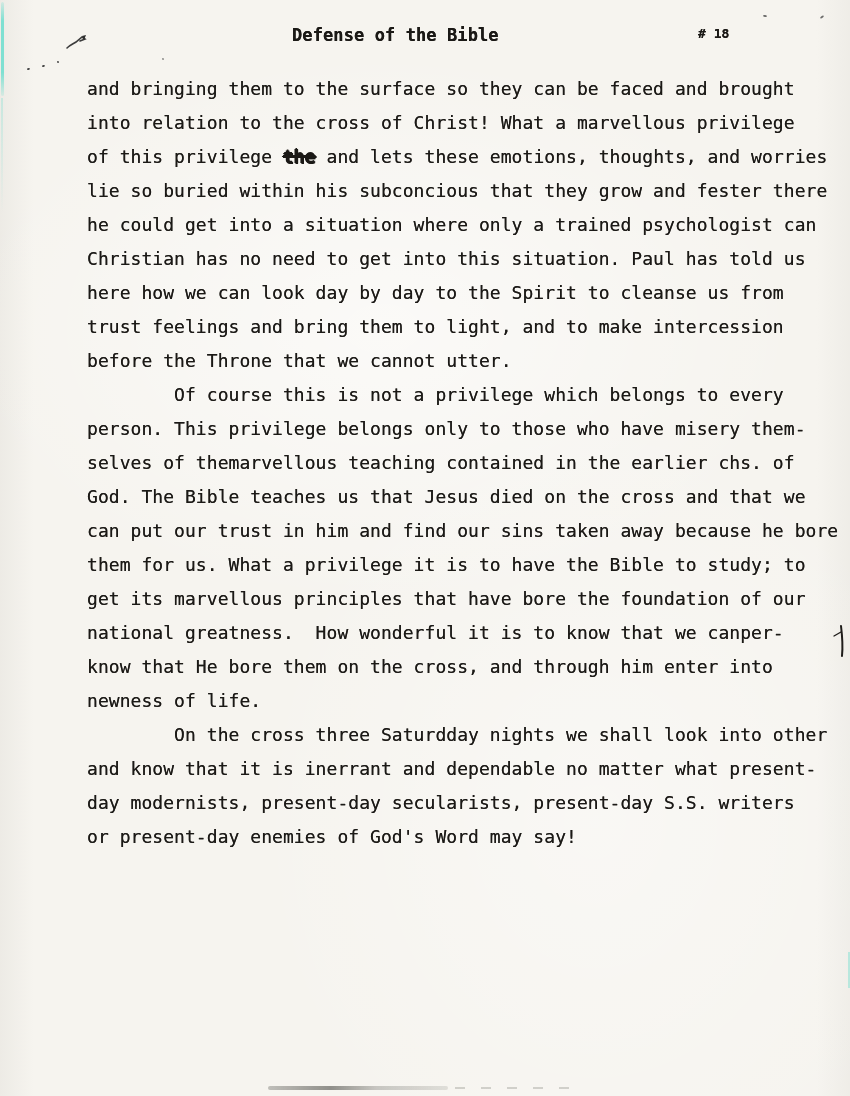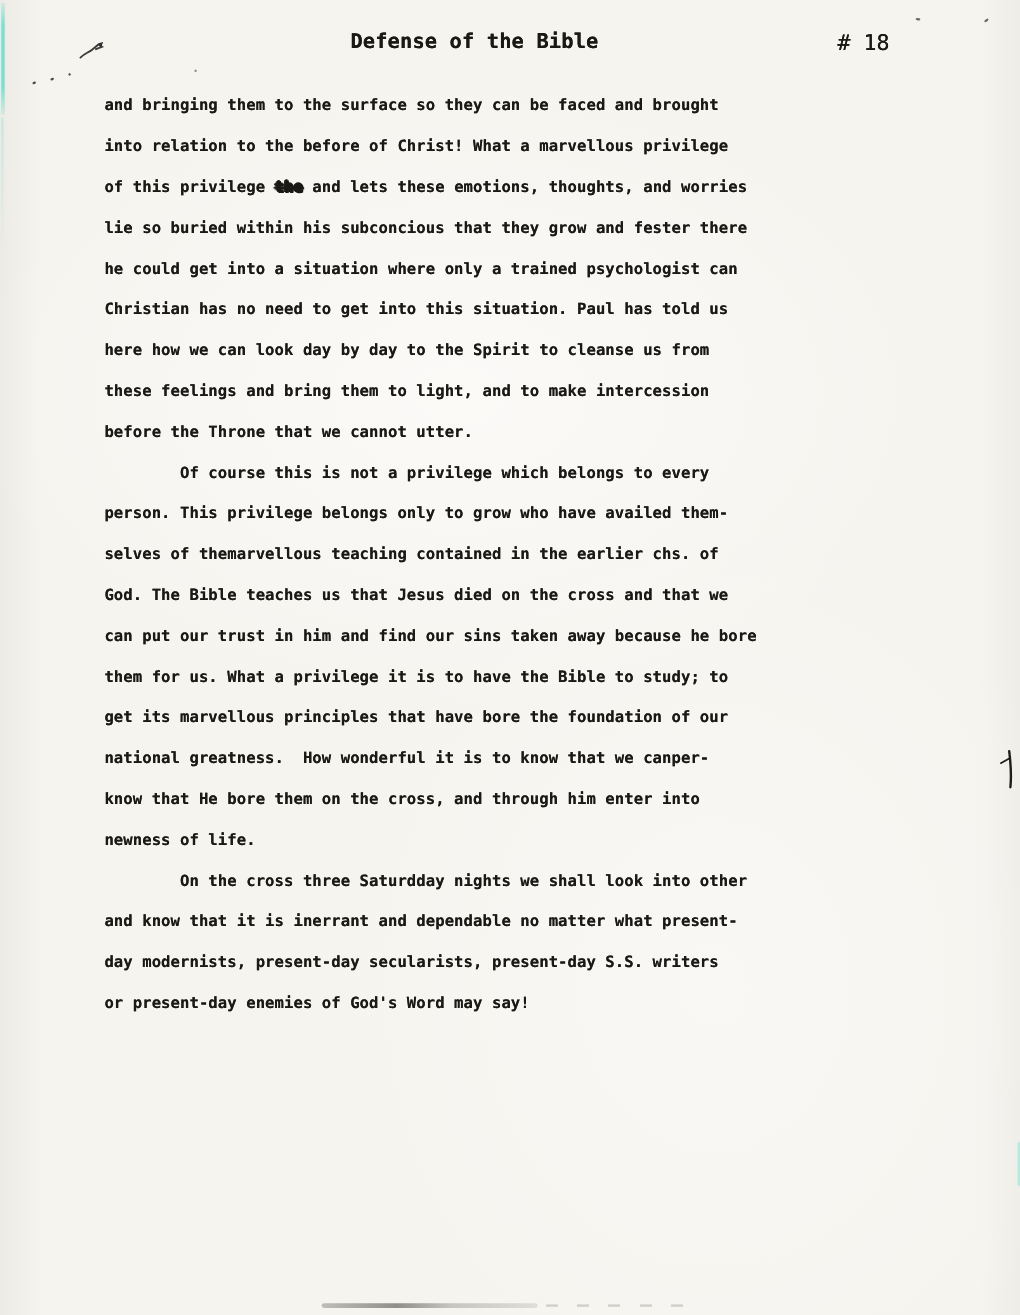--- a/index.html
+++ b/index.html
@@ -48,34 +48,34 @@
 
   
   .title {
     position: absolute; left: 292px; top: 25px;
     font-size: 17px; font-weight: bold; letter-spacing: 0.1px;
     text-shadow: 0 0 0.5px currentColor;
     white-space: pre;
   }
   .page-num {
     position: absolute; left: 698px; top: 26px;
-    font-size: 18px; font-weight: normal;
+    font-size: 13px; font-weight: bold;
     text-shadow: 0 0 0.5px currentColor;
     white-space: pre;
   }
 
   
   .body-block {
     position: absolute; left: 87px; top: 72px; width: 740px;
   }
   .line {
     height: 34px;
     line-height: 34px;
-    font-size: 13px;
-    font-weight: bold;
+    font-size: 18px;
+    font-weight: normal;
     letter-spacing: 0.05px;
     white-space: pre;
     text-shadow: 0 0 0.5px rgba(27,25,22,0.8);
   }
   .overstruck {
     text-shadow:
       1px 0 currentColor, -1px 0 currentColor,
       0 1px currentColor, 0 -1px currentColor,
       1px 1px currentColor;
     text-decoration: line-through;
@@ -138,30 +138,30 @@
   <div class="pencil-dot dot-c"></div>
   <div class="pencil-dot dot-d"></div>
   <div class="pencil-dot dot-e"></div>
   <div class="pencil-dot dot-f"></div>
 
   <span class="title">Defense of the Bible</span>
   <span class="page-num"># 18</span>
 
   <div class="body-block">
       <div class="line">and bringing them to the surface so they can be faced and brought</div>
-      <div class="line">into relation to the before of Christ! What a marvellous privilege</div>
+      <div class="line">into relation to the cross of Christ! What a marvellous privilege</div>
       <div class="line"><span>of this privilege </span><span class="overstruck">the</span><span> and lets these emotions, thoughts, and worries</span></div>
       <div class="line">lie so buried within his subconcious that they grow and fester there</div>
       <div class="line">he could get into a situation where only a trained psychologist can</div>
       <div class="line">Christian has no need to get into this situation. Paul has told us</div>
       <div class="line">here how we can look day by day to the Spirit to cleanse us from</div>
-      <div class="line">these feelings and bring them to light, and to make intercession</div>
+      <div class="line">trust feelings and bring them to light, and to make intercession</div>
       <div class="line">before the Throne that we cannot utter.</div>
       <div class="line">        Of course this is not a privilege which belongs to every</div>
-      <div class="line">person. This privilege belongs only to grow who have availed them-</div>
+      <div class="line">person. This privilege belongs only to those who have misery them-</div>
       <div class="line">selves of themarvellous teaching contained in the earlier chs. of</div>
       <div class="line">God. The Bible teaches us that Jesus died on the cross and that we</div>
       <div class="line">can put our trust in him and find our sins taken away because he bore</div>
       <div class="line">them for us. What a privilege it is to have the Bible to study; to</div>
       <div class="line">get its marvellous principles that have bore the foundation of our</div>
       <div class="line">national greatness.  How wonderful it is to know that we canper-</div>
       <div class="line">know that He bore them on the cross, and through him enter into</div>
       <div class="line">newness of life.</div>
       <div class="line">        On the cross three Saturdday nights we shall look into other</div>
       <div class="line">and know that it is inerrant and dependable no matter what present-</div>

